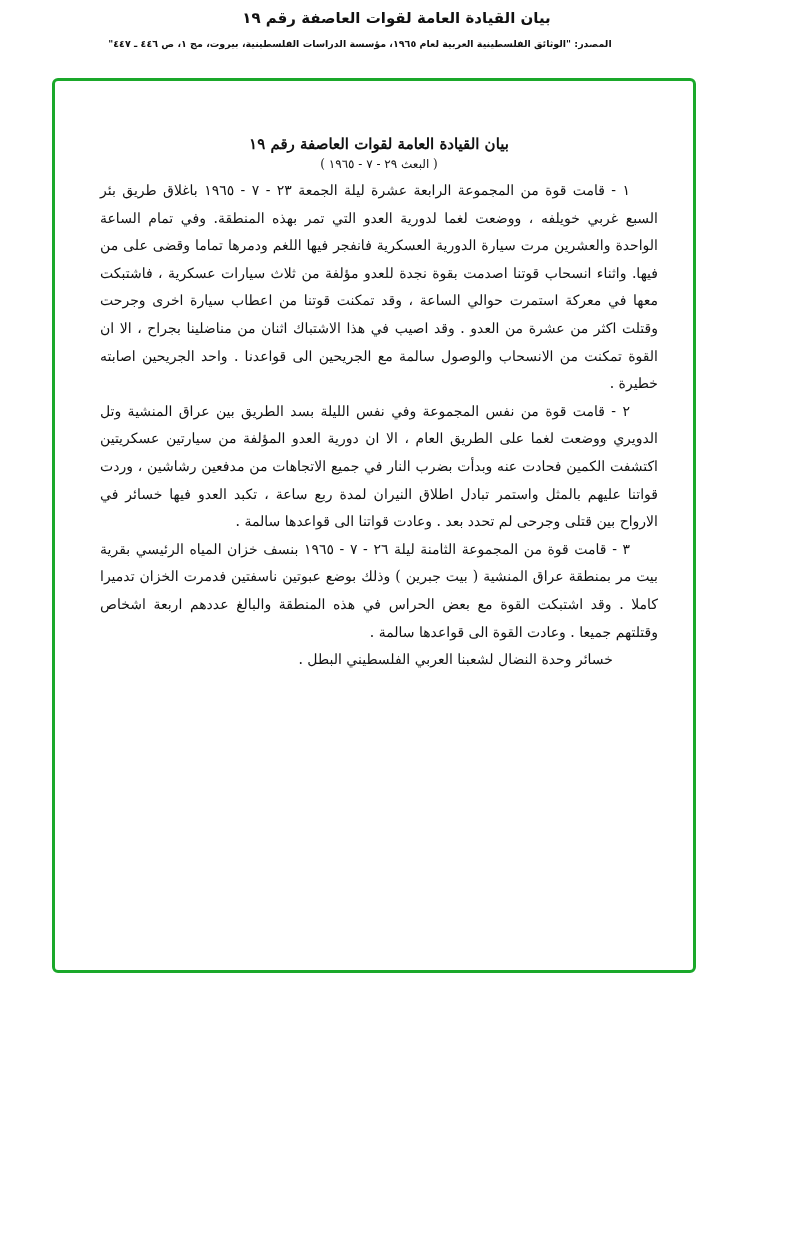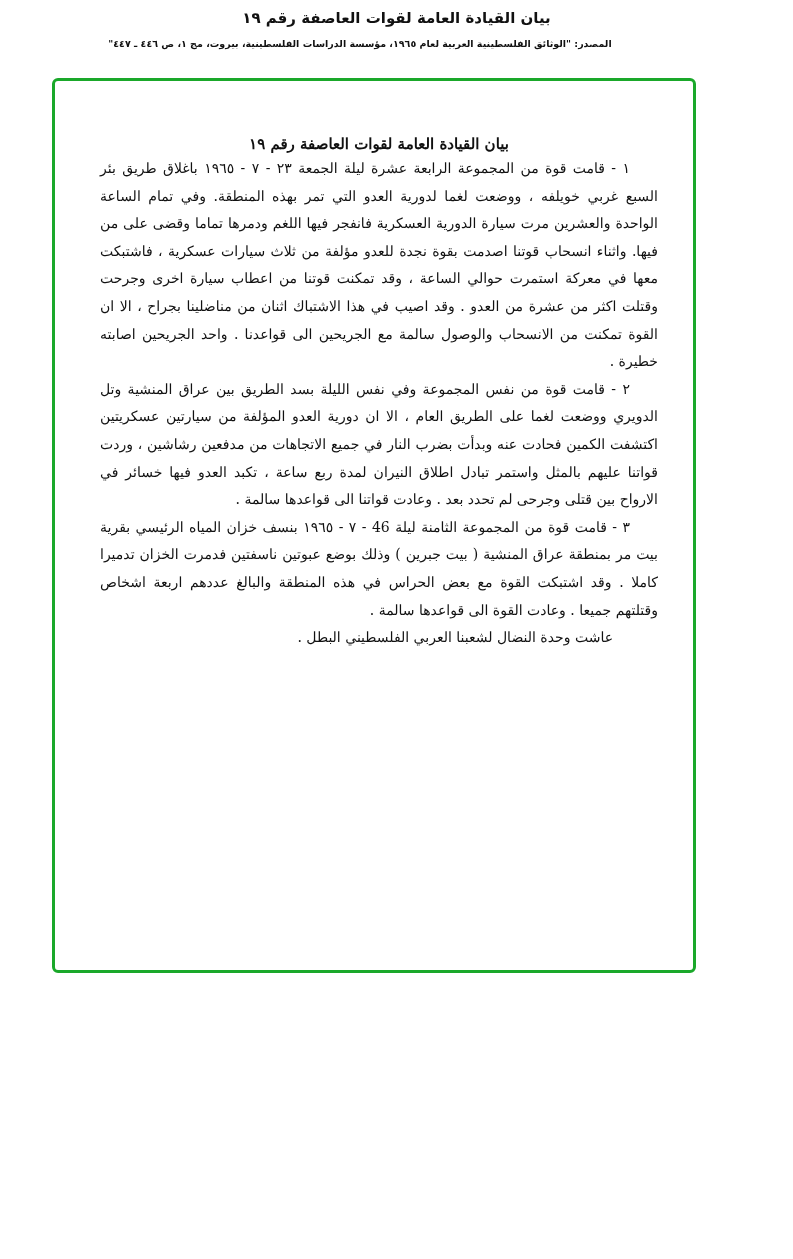--- a/index.html
+++ b/index.html
@@ -48,18 +48,19 @@
   </style>
 </head>
 <body>
 
 <div class="hdr-title">بيان القيادة العامة لقوات العاصفة رقم ١٩</div>
 <div class="hdr-source">المصدر: "الوثائق الفلسطينية العربية لعام ١٩٦٥، مؤسسة الدراسات الفلسطينية، بيروت، مج ١، ص ٤٤٦ ـ ٤٤٧"</div>
 
 <div class="frame">
   <div class="doc">
     <p class="doc-title">بيان القيادة العامة لقوات العاصفة رقم ١٩</p>
+    <p class="doc-date">( البعث ٢٩ - ٧ - ١٩٦٥ )</p>
     <p class="para">١ - قامت قوة من المجموعة الرابعة عشرة ليلة الجمعة ٢٣ - ٧ - ١٩٦٥ باغلاق طريق بئر السبع غربي خويلفه ، ووضعت لغما لدورية العدو التي تمر بهذه المنطقة. وفي تمام الساعة الواحدة والعشرين مرت سيارة الدورية العسكرية فانفجر فيها اللغم ودمرها تماما وقضى على من فيها. واثناء انسحاب قوتنا اصدمت بقوة نجدة للعدو مؤلفة من ثلاث سيارات عسكرية ، فاشتبكت معها في معركة استمرت حوالي الساعة ، وقد تمكنت قوتنا من اعطاب سيارة اخرى وجرحت وقتلت اكثر من عشرة من العدو . وقد اصيب في هذا الاشتباك اثنان من مناضلينا بجراح ، الا ان القوة تمكنت من الانسحاب والوصول سالمة مع الجريحين الى قواعدنا . واحد الجريحين اصابته خطيرة .</p>
     <p class="para">٢ - قامت قوة من نفس المجموعة وفي نفس الليلة بسد الطريق بين عراق المنشية وتل الدويري ووضعت لغما على الطريق العام ، الا ان دورية العدو المؤلفة من سيارتين عسكريتين اكتشفت الكمين فحادت عنه وبدأت بضرب النار في جميع الاتجاهات من مدفعين رشاشين ، وردت قواتنا عليهم بالمثل واستمر تبادل اطلاق النيران لمدة ربع ساعة ، تكبد العدو فيها خسائر في الارواح بين قتلى وجرحى لم تحدد بعد . وعادت قواتنا الى قواعدها سالمة .</p>
-    <p class="para">٣ - قامت قوة من المجموعة الثامنة ليلة 46 - ٧ - ١٩٦٥ بنسف خزان المياه الرئيسي بقرية بيت مر بمنطقة عراق المنشية ( بيت جبرين ) وذلك بوضع عبوتين ناسفتين فدمرت الخزان تدميرا كاملا . وقد اشتبكت القوة مع بعض الحراس في هذه المنطقة والبالغ عددهم اربعة اشخاص وقتلتهم جميعا . وعادت القوة الى قواعدها سالمة .</p>
-    <p class="closing">عاشت وحدة النضال لشعبنا العربي الفلسطيني البطل .</p>
+    <p class="para">٣ - قامت قوة من المجموعة الثامنة ليلة ٢٦ - ٧ - ١٩٦٥ بنسف خزان المياه الرئيسي بقرية بيت مر بمنطقة عراق المنشية ( بيت جبرين ) وذلك بوضع عبوتين ناسفتين فدمرت الخزان تدميرا كاملا . وقد اشتبكت القوة مع بعض الحراس في هذه المنطقة والبالغ عددهم اربعة اشخاص وقتلتهم جميعا . وعادت القوة الى قواعدها سالمة .</p>
+    <p class="closing">خسائر وحدة النضال لشعبنا العربي الفلسطيني البطل .</p>
   </div>
 </div>
 
 </body></html>

